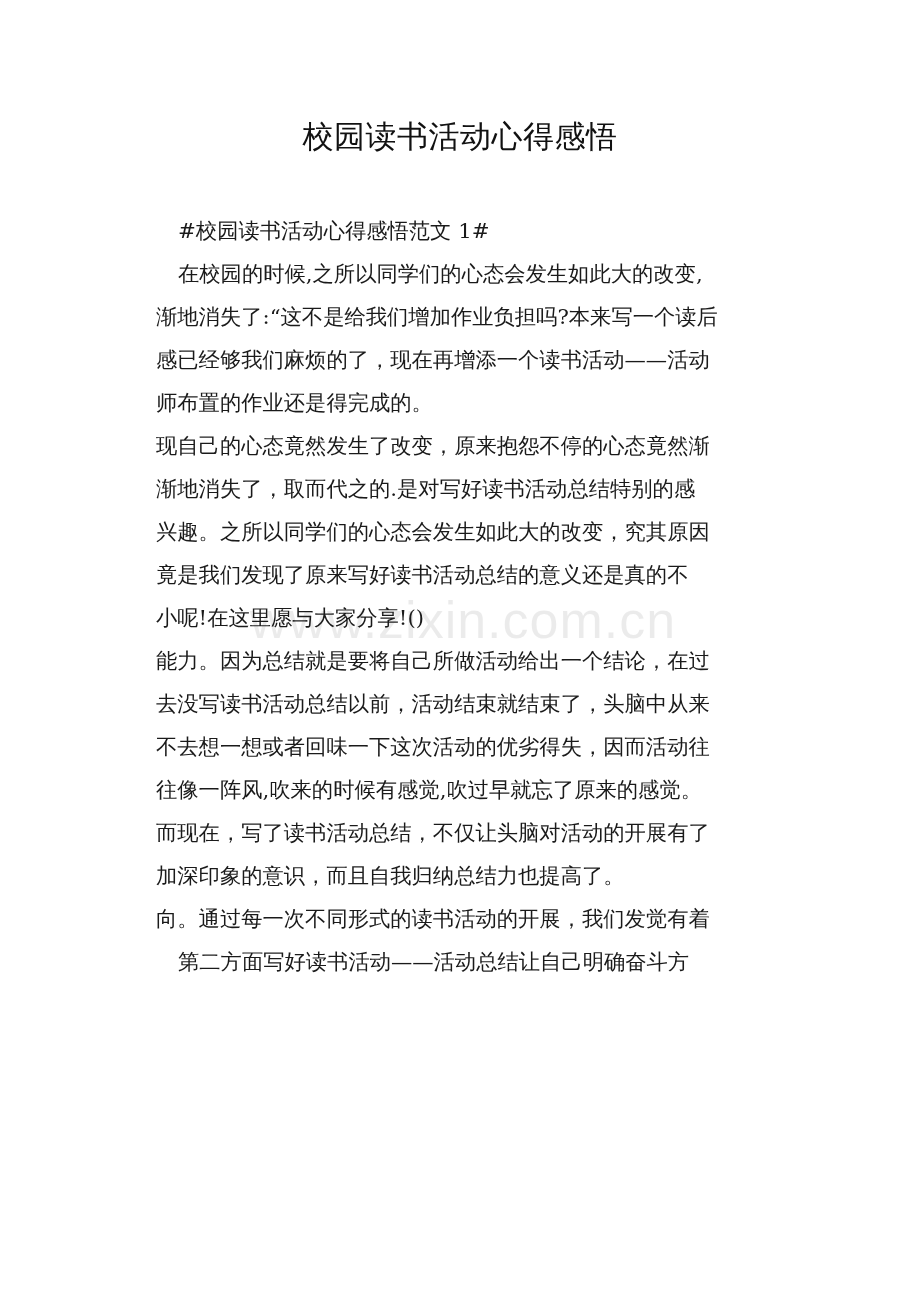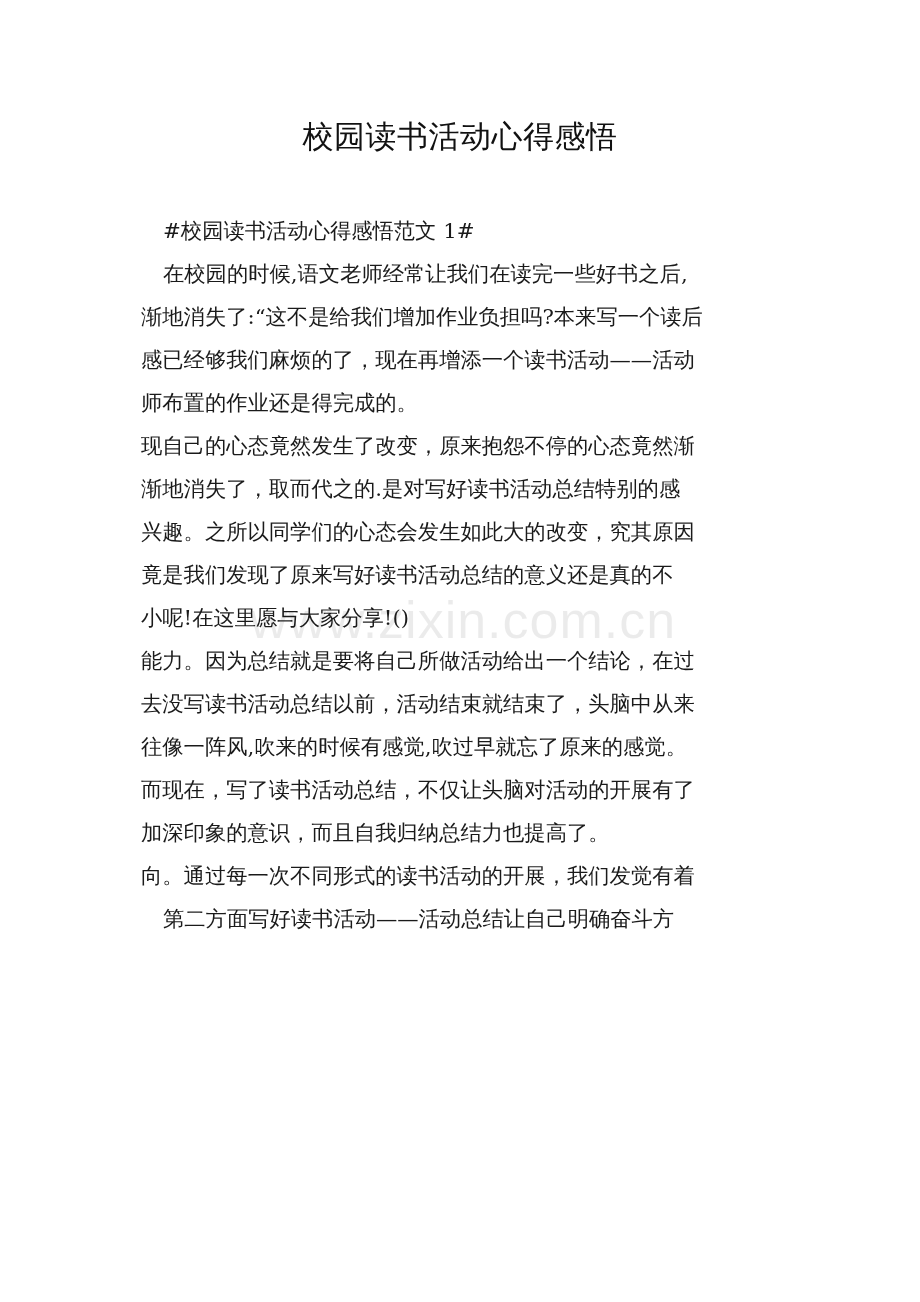--- a/index.html
+++ b/index.html
@@ -8,46 +8,47 @@
   .title {
     position: absolute; left: 0; top: 112px; width: 920px; text-align: center;
     font-family: "DejaVu Sans", sans-serif; font-size: 31px; line-height: 48px;
     color: #111; font-weight: normal; letter-spacing: 0.5px;
   }
   .body {
     position: absolute; left: 141px; top: 209px; width: 642px;
     font-family: "DejaVu Serif", serif; font-size: 21.3px; line-height: 43px;
     color: #1a1a1a;
   }
-  .line { display: block; height: 43px; white-space: nowrap; overflow: visible; letter-spacing: 0; }
+  .line { display: block; height: 43px; white-space: nowrap; overflow: visible; letter-spacing: 0; margin-left: 15px; }
   .line.indent { padding-left: 22px; }
   .watermark {
     position: absolute; left: 223px; top: 590px; width: 480px; text-align: center;
     font-family: "Liberation Sans", sans-serif; font-size: 52px; color: rgba(0,0,0,0.08);
     letter-spacing: 1px; pointer-events: none;
   }
 </style>
 </head>
 <body>
 
 <div class="page">
   <div class="title">校园读书活动心得感悟</div>
   <div class="watermark">www.zixin.com.cn</div>
   <div class="body" id="body">
       <span class="line indent">#校园读书活动心得感悟范文 1#</span>
-      <span class="line indent">在校园的时候,语文老师经常让我们在读完一些好书之后,</span>
+      <span class="line indent">在校园的时候,之所以同学们的心态会发生如此大的改变,</span>
       <span class="line">渐地消失了:“这不是给我们增加作业负担吗?本来写一个读后</span>
       <span class="line">感已经够我们麻烦的了，现在再增添一个读书活动——活动</span>
       <span class="line">师布置的作业还是得完成的。</span>
       <span class="line">现自己的心态竟然发生了改变，原来抱怨不停的心态竟然渐</span>
       <span class="line">渐地消失了，取而代之的.是对写好读书活动总结特别的感</span>
       <span class="line">兴趣。之所以同学们的心态会发生如此大的改变，究其原因</span>
       <span class="line">竟是我们发现了原来写好读书活动总结的意义还是真的不</span>
       <span class="line">小呢!在这里愿与大家分享!()</span>
       <span class="line">能力。因为总结就是要将自己所做活动给出一个结论，在过</span>
       <span class="line">去没写读书活动总结以前，活动结束就结束了，头脑中从来</span>
+      <span class="line">不去想一想或者回味一下这次活动的优劣得失，因而活动往</span>
       <span class="line">往像一阵风,吹来的时候有感觉,吹过早就忘了原来的感觉。</span>
       <span class="line">而现在，写了读书活动总结，不仅让头脑对活动的开展有了</span>
       <span class="line">加深印象的意识，而且自我归纳总结力也提高了。</span>
       <span class="line">向。通过每一次不同形式的读书活动的开展，我们发觉有着</span>
       <span class="line indent">第二方面写好读书活动——活动总结让自己明确奋斗方</span>
     </div>
 </div>
 
 </body></html>

